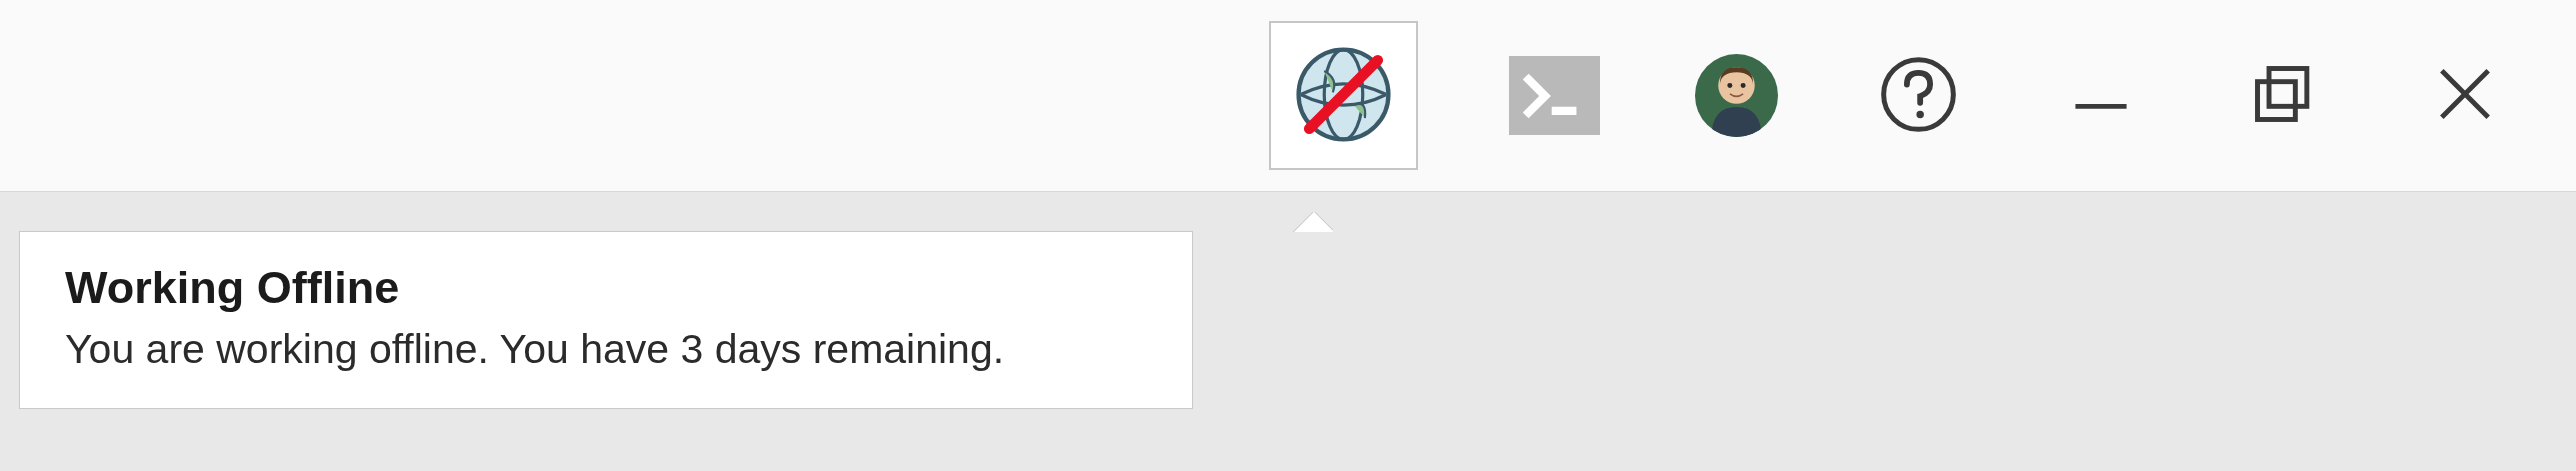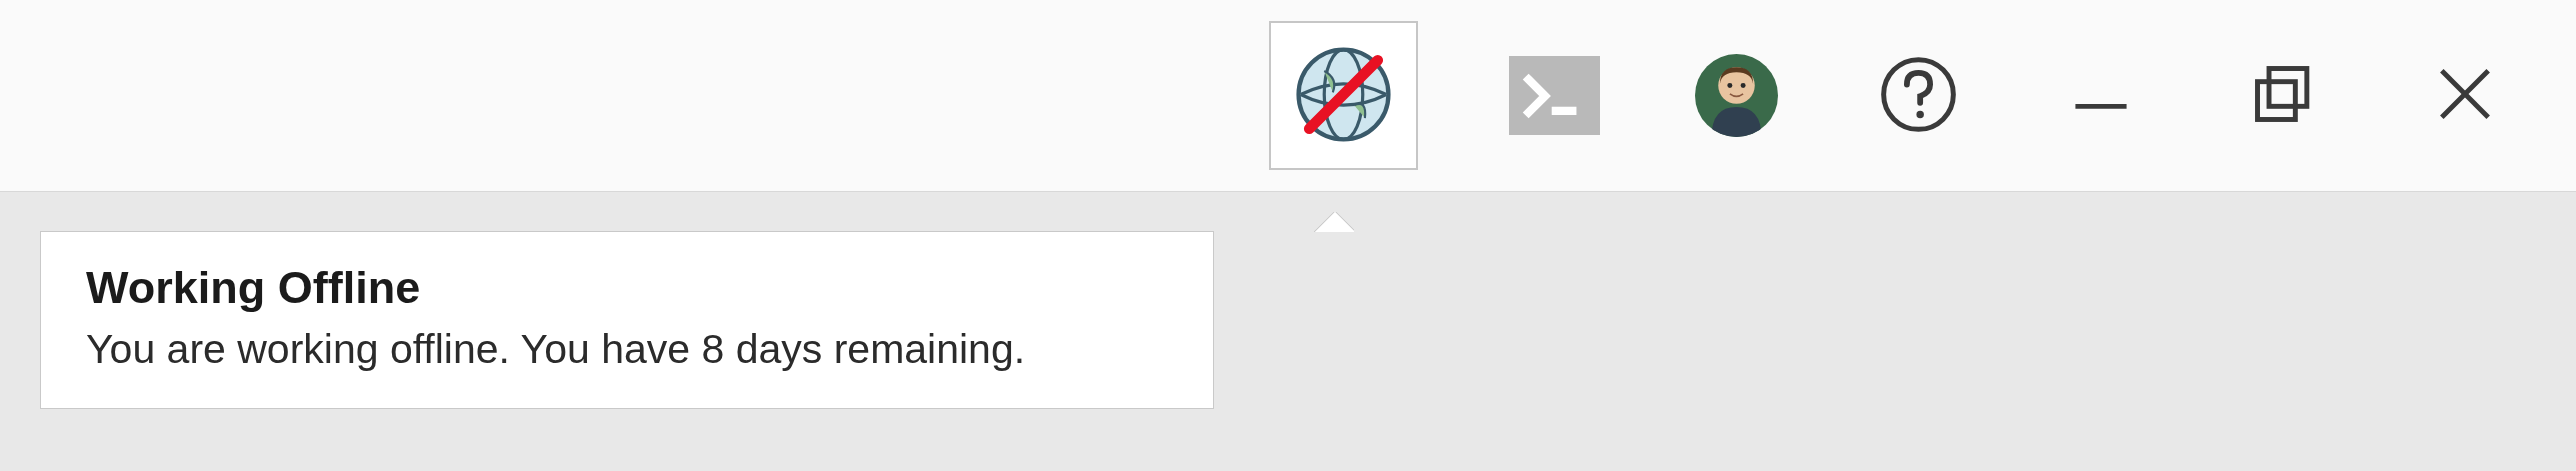--- a/index.html
+++ b/index.html
@@ -69,21 +69,21 @@
     height: 83px;
     border-radius: 50%;
     overflow: hidden;
   }
   .avatar svg { width: 100%; height: 100%; }
 
   
   .tooltip {
     position: absolute;
     top: 231px;
-    left: 40px;
+    left: 19px;
     width: 1174px;
     background: #ffffff;
     border: 1.7px solid #c9c9c9;
     padding: 30px 45px 35px 45px;
   }
   .tooltip::before {
     content: "";
     position: absolute;
     top: -23px;
     left: 1298px;
@@ -207,15 +207,15 @@
         <line x1="66" y1="14" x2="14" y2="66" class="glyph-line" stroke-width="7"></line>
       </svg>
     </span>
   </div>
 
 </div>
 
 <div class="tooltip">
   <div class="tooltip-arrow"></div>
   <p class="tooltip-title">Working Offline</p>
-  <p class="tooltip-body">You are working offline. You have 8 days remaining.</p>
+  <p class="tooltip-body">You are working offline. You have 3 days remaining.</p>
 </div>
 
 
 </body></html>

